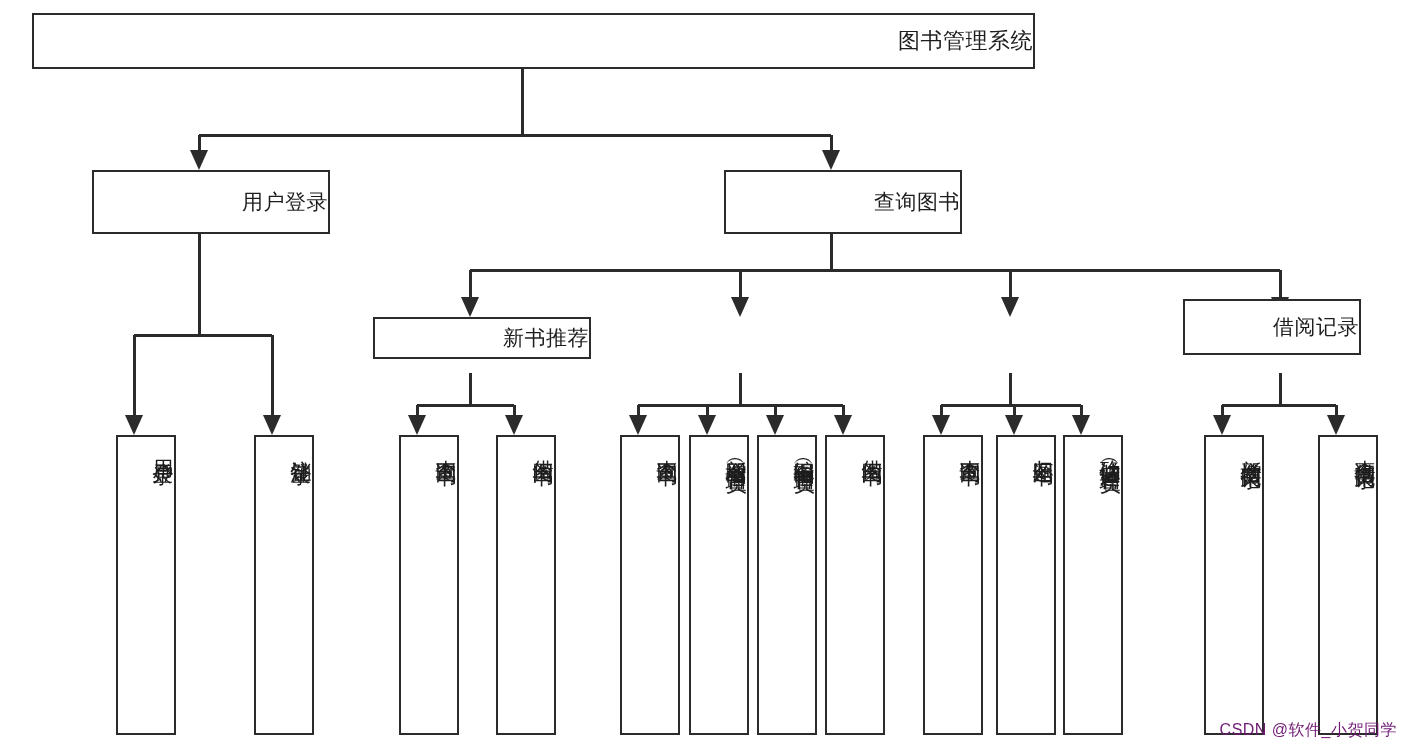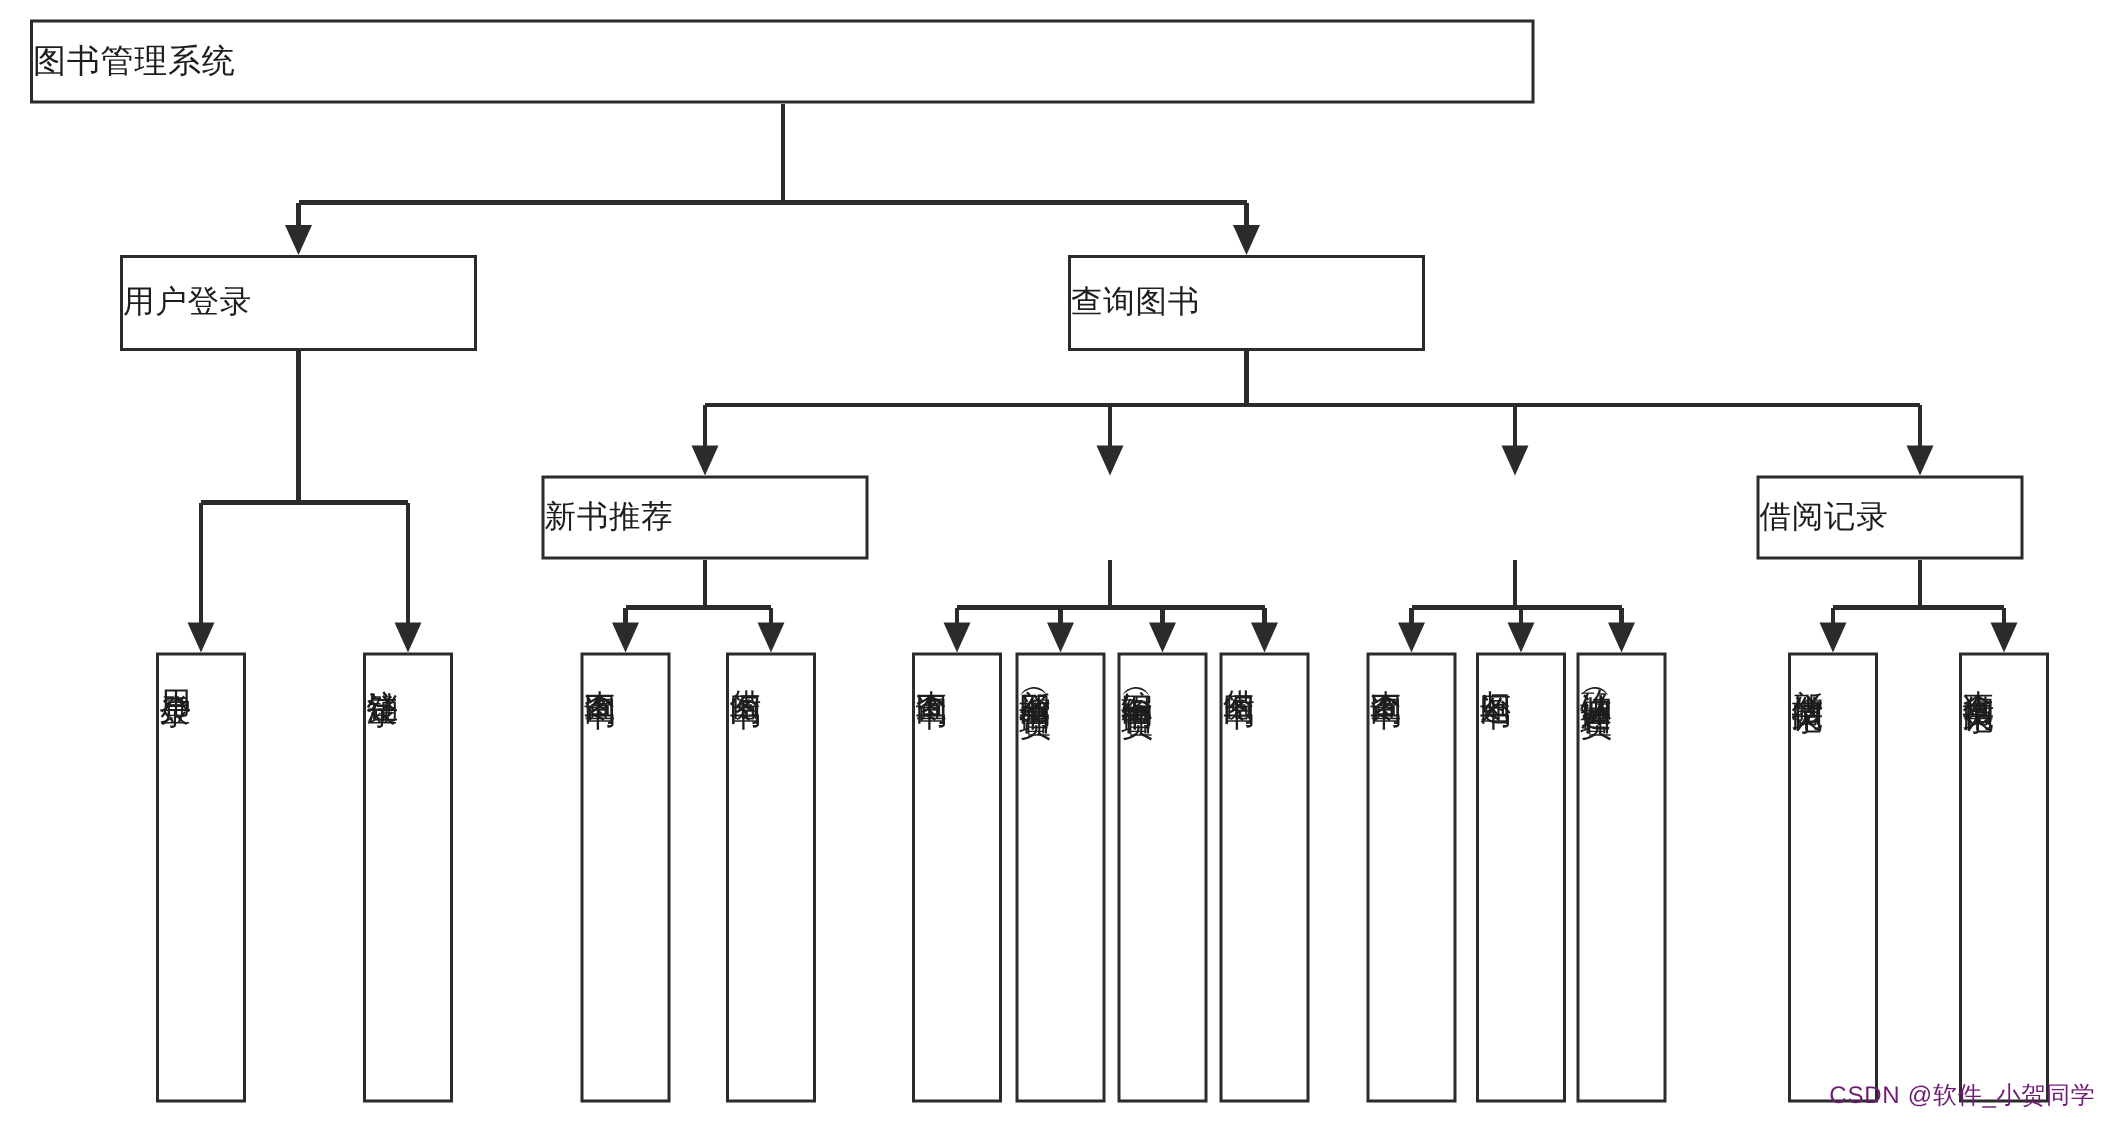--- a/index.html
+++ b/index.html
@@ -26,23 +26,24 @@
     height: 747px;
     pointer-events: none;
   }
   .node {
     position: absolute;
     box-sizing: border-box;
     background: #ffffff;
     border: 2px solid #2b2b2b;
     display: flex;
     align-items: center;
-    justify-content: flex-start;
+    justify-content: flex-end;
     color: #1d1d1d;
     z-index: 2;
+    margin-left: 12px;
   }
   .node .label {
     display: block;
     text-align: center;
     line-height: 1.16;
     white-space: pre-line;
   }
   .node.horiz .label {
     font-size: 21px;
     letter-spacing: 0.5px;
@@ -134,24 +135,24 @@
     <span class="label">图书管理系统</span>
   </div>
 
   <div class="node horiz" id="node-user-login" style="left: 80px; top: 170px; width: 238px; height: 64px;">
     <span class="label">用户登录</span>
   </div>
   <div class="node horiz" id="node-book-manage" style="left: 712px; top: 170px; width: 238px; height: 64px;">
     <span class="label">查询图书</span>
   </div>
 
-  <div class="node horiz" id="node-new-book-rec" style="left: 361px; top: 317px; width: 218px; height: 56px;">
+  <div class="node horiz" id="node-new-book-rec" style="left: 361px; top: 317px; width: 218px; height: 42px;">
     <span class="label">新书推荐</span>
   </div>
-  <div class="node horiz" id="node-borrow-record" style="left: 1171px; top: 317px; width: 178px; height: 56px;">
+  <div class="node horiz" id="node-borrow-record" style="left: 1171px; top: 299px; width: 178px; height: 56px;">
     <span class="label">借阅记录</span>
   </div>
 
   <div id="leaf-host">
       <div class="node vert" id="leaf-user-login" style="left: 104px; top: 435px; width: 60px; height: 300px;">
         <span class="label">用户登录</span>
       </div>
       <div class="node vert" id="leaf-user-logout" style="left: 242px; top: 435px; width: 60px; height: 300px;">
         <span class="label">注销登录</span>
       </div>

